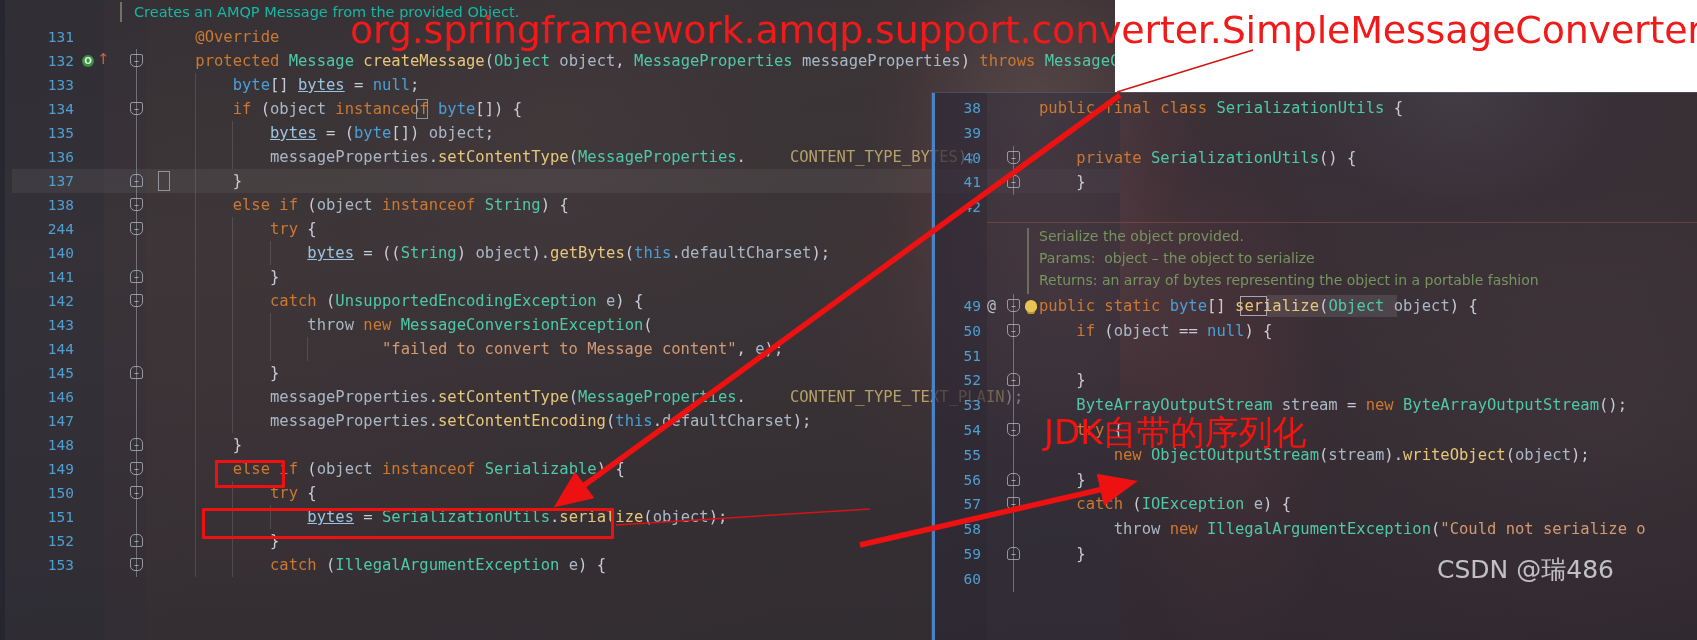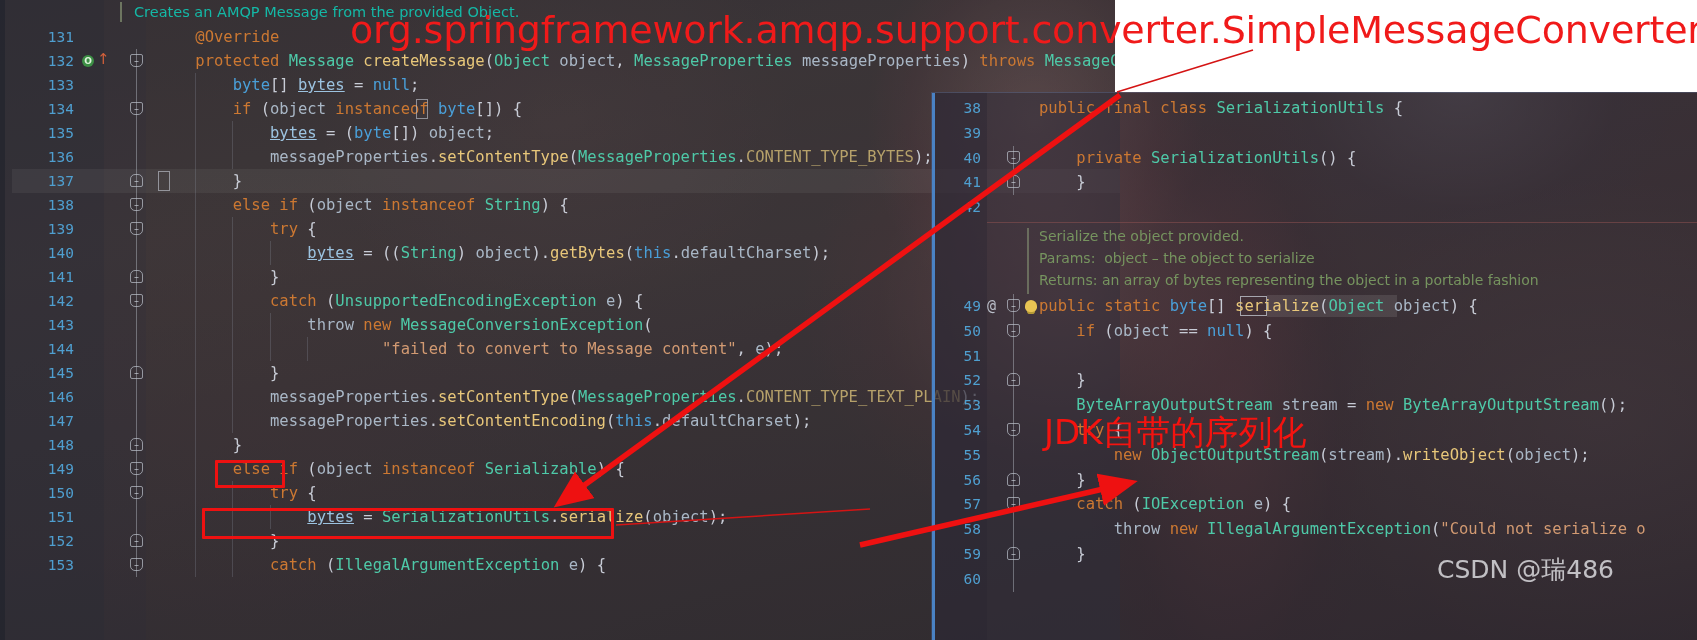--- a/index.html
+++ b/index.html
@@ -110,21 +110,21 @@
     color: #d2603a; font-size: 15px; line-height: 15px;
     font-family: "DejaVu Sans", sans-serif;
   }
 
   
   .kw   { color: #cc7832; margin-top: 12px; }
   .kw2  { color: #4a9fd8; }
   .typ  { color: #4ec9a8; }
   .mth  { color: #e8c77a; }
   .str  { color: #d29a72; }
-  .sfld { color: #b6a16a; }
+  .sfld { color: #b6a16a; margin-left: 44px; }
   .var  { color: #a9b7c6; }
   .uvar { color: #9cc3e0; text-decoration: underline; }
   .punc { color: #c8ccd6; }
 
   
   .doccomment {
     position: absolute; left: 134px; top: 1px;
     height: 22px; line-height: 22px;
     font-family: "DejaVu Sans", "Liberation Sans", sans-serif;
     font-size: 14.5px;
@@ -278,21 +278,21 @@
 
     <div class="code-rows" id="left-rows" style="top: 25px;">
         <div class="row"><span class="ln">131</span><span class="code">    <span class="kw">@Override</span></span></div>
         <div class="row"><span class="ln">132</span><span class="foldline"></span><span class="fold open">–</span><span class="ovr-circle">O</span><span class="ovr-arrow">↑</span><span class="code">    <span class="kw">protected</span> <span class="typ">Message</span> <span class="mth">createMessage</span><span class="punc">(</span><span class="typ">Object</span> <span class="var">object</span><span class="punc">,</span> <span class="typ">MessageProperties</span> <span class="var">messageProperties</span><span class="punc">)</span> <span class="kw">throws</span> <span class="typ">MessageConversionException</span> <span class="punc">{</span></span></div>
         <div class="row"><span class="ln">133</span><span class="foldline"></span><span class="code">        <span class="kw2">byte</span><span class="punc">[</span><span class="punc">]</span> <span class="uvar">bytes</span> <span class="punc">=</span> <span class="kw2">null</span><span class="punc">;</span></span><span class="iguide" style="left: 183.2px;"></span></div>
         <div class="row"><span class="ln">134</span><span class="foldline"></span><span class="fold open">–</span><span class="code">        <span class="kw">if</span> <span class="punc">(</span><span class="var">object</span> <span class="kw">instanceof</span> <span class="kw2">byte</span><span class="punc">[</span><span class="punc">]</span><span class="punc">)</span> <span class="punc">{</span></span><span class="iguide" style="left: 183.2px;"></span><span class="lbracket" style="left: 404px; width: 12px;"></span></div>
         <div class="row"><span class="ln">135</span><span class="foldline"></span><span class="code">            <span class="uvar">bytes</span> <span class="punc">=</span> <span class="punc">(</span><span class="kw2">byte</span><span class="punc">[</span><span class="punc">]</span><span class="punc">)</span> <span class="var">object</span><span class="punc">;</span></span><span class="iguide" style="left: 183.2px;"></span><span class="iguide" style="left: 220.4px;"></span></div>
         <div class="row"><span class="ln">136</span><span class="foldline"></span><span class="code">            <span class="var">messageProperties</span><span class="punc">.</span><span class="mth">setContentType</span><span class="punc">(</span><span class="typ">MessageProperties</span><span class="punc">.</span><span class="sfld">CONTENT_TYPE_BYTES</span><span class="punc">)</span><span class="punc">;</span></span><span class="iguide" style="left: 183.2px;"></span><span class="iguide" style="left: 220.4px;"></span></div>
         <div class="row current"><span class="ln">137</span><span class="foldline"></span><span class="fold end">–</span><span class="code">        <span class="punc">}</span></span><span class="iguide" style="left: 183.2px;"></span><span class="lbracket" style="left: 146px; width: 12px;"></span></div>
         <div class="row"><span class="ln">138</span><span class="foldline"></span><span class="fold open">–</span><span class="code">        <span class="kw">else</span> <span class="kw">if</span> <span class="punc">(</span><span class="var">object</span> <span class="kw">instanceof</span> <span class="typ">String</span><span class="punc">)</span> <span class="punc">{</span></span><span class="iguide" style="left: 183.2px;"></span></div>
-        <div class="row"><span class="ln">139</span><span class="foldline"></span><span class="fold open">–</span><span class="code">            <span class="kw">try</span> <span class="punc">{</span></span><span class="iguide" style="left: 183.2px;"></span><span class="iguide" style="left: 220.4px;"></span></div>
+        <div class="row"><span class="ln">244</span><span class="foldline"></span><span class="fold open">–</span><span class="code">            <span class="kw">try</span> <span class="punc">{</span></span><span class="iguide" style="left: 183.2px;"></span><span class="iguide" style="left: 220.4px;"></span></div>
         <div class="row"><span class="ln">140</span><span class="foldline"></span><span class="code">                <span class="uvar">bytes</span> <span class="punc">=</span> <span class="punc">(</span><span class="punc">(</span><span class="typ">String</span><span class="punc">)</span> <span class="var">object</span><span class="punc">)</span><span class="punc">.</span><span class="mth">getBytes</span><span class="punc">(</span><span class="kw2">this</span><span class="punc">.</span><span class="var">defaultCharset</span><span class="punc">)</span><span class="punc">;</span></span><span class="iguide" style="left: 183.2px;"></span><span class="iguide" style="left: 220.4px;"></span><span class="iguide" style="left: 257.6px;"></span></div>
         <div class="row"><span class="ln">141</span><span class="foldline"></span><span class="fold end">–</span><span class="code">            <span class="punc">}</span></span><span class="iguide" style="left: 183.2px;"></span><span class="iguide" style="left: 220.4px;"></span></div>
         <div class="row"><span class="ln">142</span><span class="foldline"></span><span class="fold open">–</span><span class="code">            <span class="kw">catch</span> <span class="punc">(</span><span class="typ">UnsupportedEncodingException</span> <span class="var">e</span><span class="punc">)</span> <span class="punc">{</span></span><span class="iguide" style="left: 183.2px;"></span><span class="iguide" style="left: 220.4px;"></span></div>
         <div class="row"><span class="ln">143</span><span class="foldline"></span><span class="code">                <span class="var">throw</span> <span class="kw">new</span> <span class="typ">MessageConversionException</span><span class="punc">(</span></span><span class="iguide" style="left: 183.2px;"></span><span class="iguide" style="left: 220.4px;"></span><span class="iguide" style="left: 257.6px;"></span></div>
         <div class="row"><span class="ln">144</span><span class="foldline"></span><span class="code">                        <span class="str">"failed to convert to Message content"</span><span class="punc">,</span> <span class="var">e</span><span class="punc">)</span><span class="punc">;</span></span><span class="iguide" style="left: 183.2px;"></span><span class="iguide" style="left: 220.4px;"></span><span class="iguide" style="left: 257.6px;"></span><span class="iguide" style="left: 294.8px;"></span></div>
         <div class="row"><span class="ln">145</span><span class="foldline"></span><span class="fold end">–</span><span class="code">            <span class="punc">}</span></span><span class="iguide" style="left: 183.2px;"></span><span class="iguide" style="left: 220.4px;"></span></div>
         <div class="row"><span class="ln">146</span><span class="foldline"></span><span class="code">            <span class="var">messageProperties</span><span class="punc">.</span><span class="mth">setContentType</span><span class="punc">(</span><span class="typ">MessageProperties</span><span class="punc">.</span><span class="sfld">CONTENT_TYPE_TEXT_PLAIN</span><span class="punc">)</span><span class="punc">;</span></span><span class="iguide" style="left: 183.2px;"></span><span class="iguide" style="left: 220.4px;"></span></div>
         <div class="row"><span class="ln">147</span><span class="foldline"></span><span class="code">            <span class="var">messageProperties</span><span class="punc">.</span><span class="mth">setContentEncoding</span><span class="punc">(</span><span class="kw2">this</span><span class="punc">.</span><span class="var">defaultCharset</span><span class="punc">)</span><span class="punc">;</span></span><span class="iguide" style="left: 183.2px;"></span><span class="iguide" style="left: 220.4px;"></span></div>
         <div class="row"><span class="ln">148</span><span class="foldline"></span><span class="fold end">–</span><span class="code">        <span class="punc">}</span></span><span class="iguide" style="left: 183.2px;"></span></div>
         <div class="row"><span class="ln">149</span><span class="foldline"></span><span class="fold open">–</span><span class="code">        <span class="kw">else</span> <span class="kw">if</span> <span class="punc">(</span><span class="var">object</span> <span class="kw">instanceof</span> <span class="typ">Serializable</span><span class="punc">)</span> <span class="punc">{</span></span><span class="iguide" style="left: 183.2px;"></span></div>

